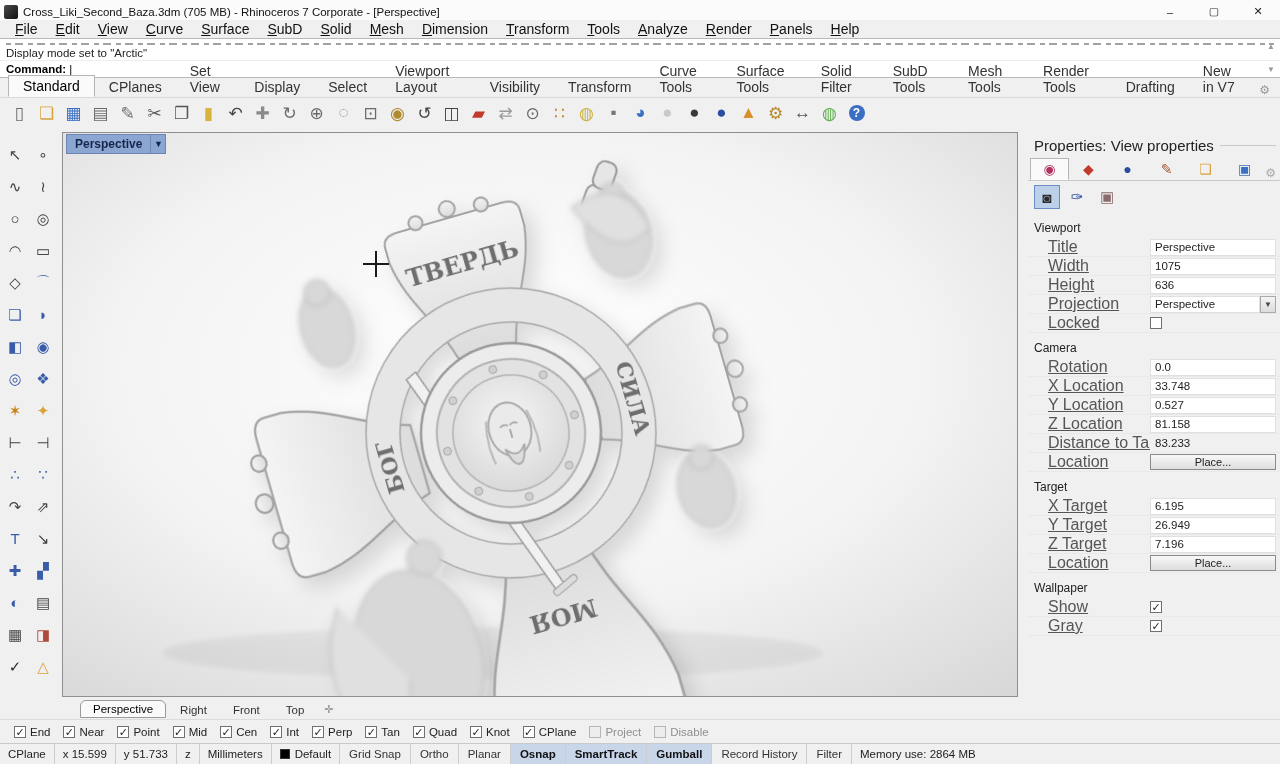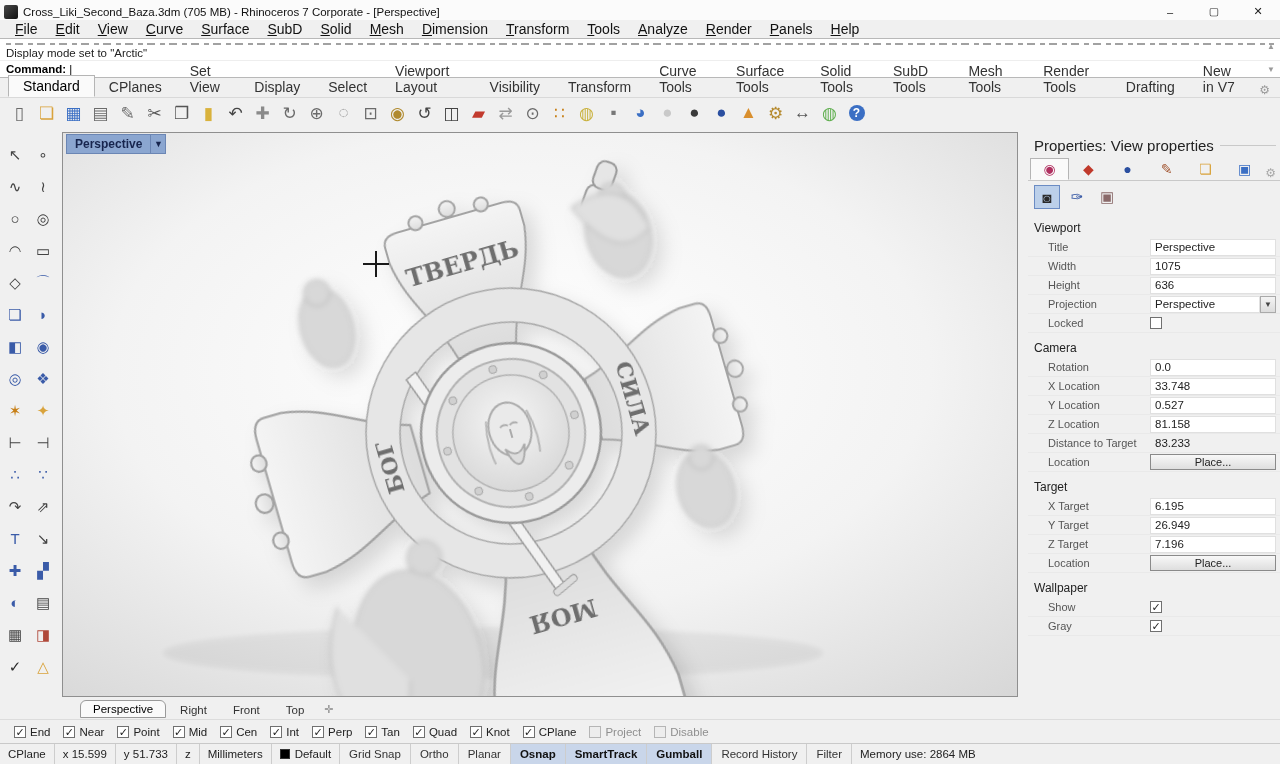--- a/index.html
+++ b/index.html
@@ -75,21 +75,21 @@
   #props-tabs { display:flex; align-items:flex-end; height:24px; border-bottom:1px solid #c9c9c9; padding-left:2px; }
   .ptab { width:39px; height:22px; display:flex; align-items:center; justify-content:center; font-size:14px; }
   .ptab.active { background:#fafafa; border:1px solid #b5b5b5; border-bottom:1px solid #fafafa; }
   #props-gear { margin-left:auto; margin-right:4px; color:#a8a8a8; font-size:12px; }
   #props-tools { display:flex; gap:4px; padding:4px 0 4px 6px; }
   .ptool { width:26px; height:24px; display:flex; align-items:center; justify-content:center; font-size:15px;
     border:1px solid transparent; }
   .ptool.active { background:#bcd0ea; border:1px solid #6b8cc4; }
   .section-title { font-size:12px; color:#222; padding:8px 0 3px 6px; }
   .prow { display:flex; align-items:center; height:19px; border-bottom:1px solid #e9e9e9; padding-left:20px; }
-  .prow .plabel { flex:0 0 102px; color:#555; font-size:11px; overflow:hidden; white-space:nowrap; }
+  .prow .plabel { flex:0 0 102px; color:#555; font-size:16px; overflow:hidden; white-space:nowrap;text-decoration:underline; }
   .prow .pval { flex:1; height:17px; display:flex; align-items:center; margin-right:4px; }
   .val-input { flex:1; height:17px; background:#fff; border:1px solid #e0e0e0; display:flex; align-items:center;
     padding-left:4px; color:#222; }
   .val-plain { flex:1; padding-left:5px; color:#222; }
   .dd-arrow { width:16px; height:17px; background:linear-gradient(#f4f4f4,#dcdcdc); border:1px solid #aaa;
     display:flex; align-items:center; justify-content:center; font-size:8px; color:#444; }
   .place-btn { flex:1; height:16px; background:linear-gradient(#f8f8f8,#dedede); border:1px solid #8a8a8a;
     display:flex; align-items:center; justify-content:center; font-size:11px; color:#222; }
   .dots-btn { width:18px; height:17px; margin-left:2px; background:linear-gradient(#f8f8f8,#dedede);
     border:1px solid #8a8a8a; display:flex; align-items:center; justify-content:center; font-size:10px; }
@@ -166,21 +166,21 @@
       <span class="tb-tab active">Standard</span>
       <span class="tb-tab">CPlanes</span>
       <span class="tb-tab">Set View</span>
       <span class="tb-tab">Display</span>
       <span class="tb-tab">Select</span>
       <span class="tb-tab">Viewport Layout</span>
       <span class="tb-tab">Visibility</span>
       <span class="tb-tab">Transform</span>
       <span class="tb-tab">Curve Tools</span>
       <span class="tb-tab">Surface Tools</span>
-      <span class="tb-tab">Solid Tools</span>
+      <span class="tb-tab">Solid Filter</span>
       <span class="tb-tab">SubD Tools</span>
       <span class="tb-tab">Mesh Tools</span>
       <span class="tb-tab">Render Tools</span>
       <span class="tb-tab">Drafting</span>
       <span class="tb-tab">New in V7</span>
       <span id="toolbar-gear">⚙</span>
     </div>
 
   <div id="icon-toolbar">
       <div class="tb-icon" style="color: rgb(107, 107, 107);">▯</div>

